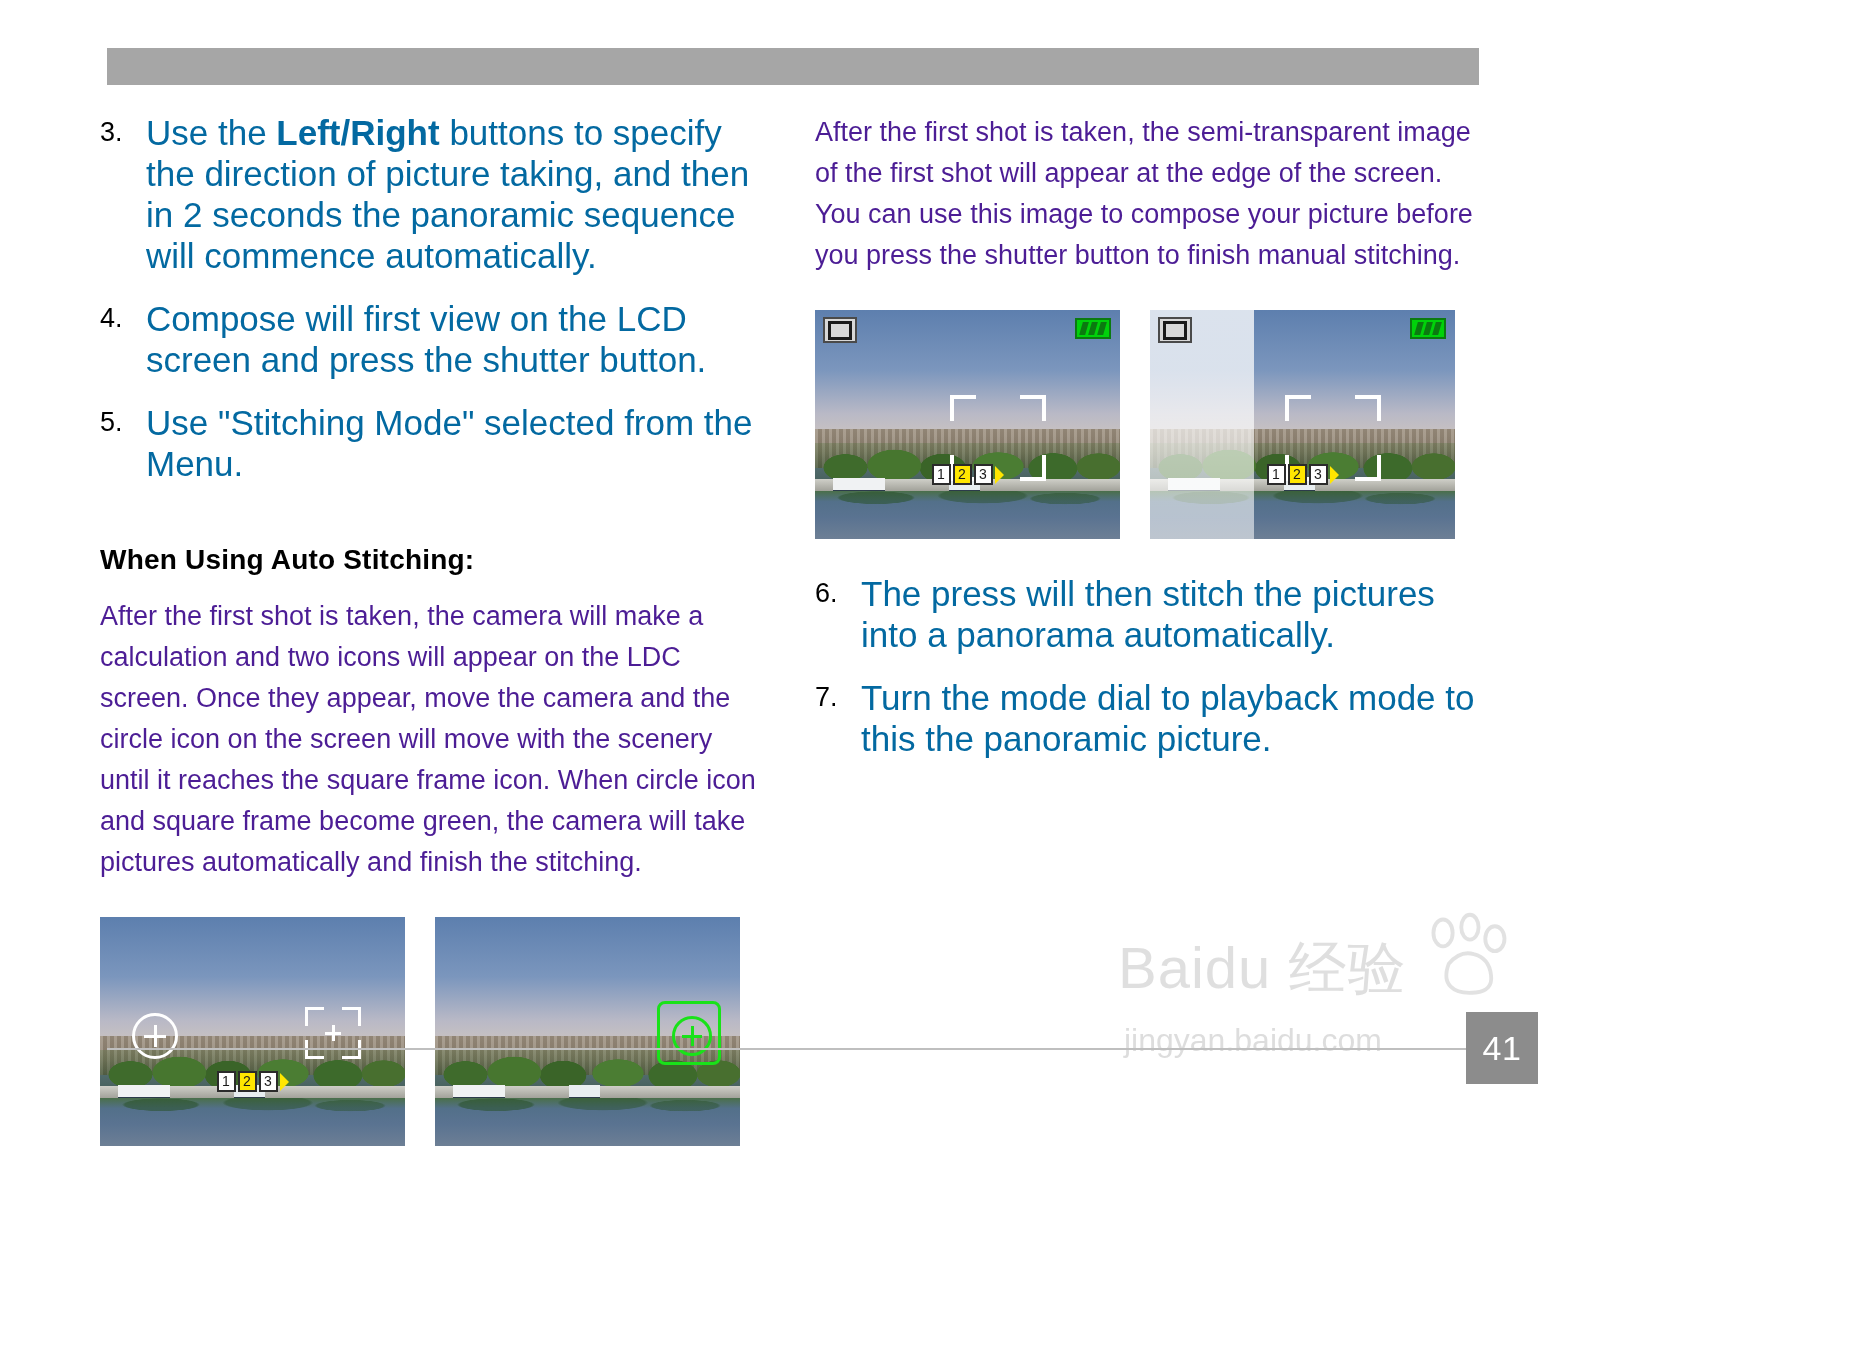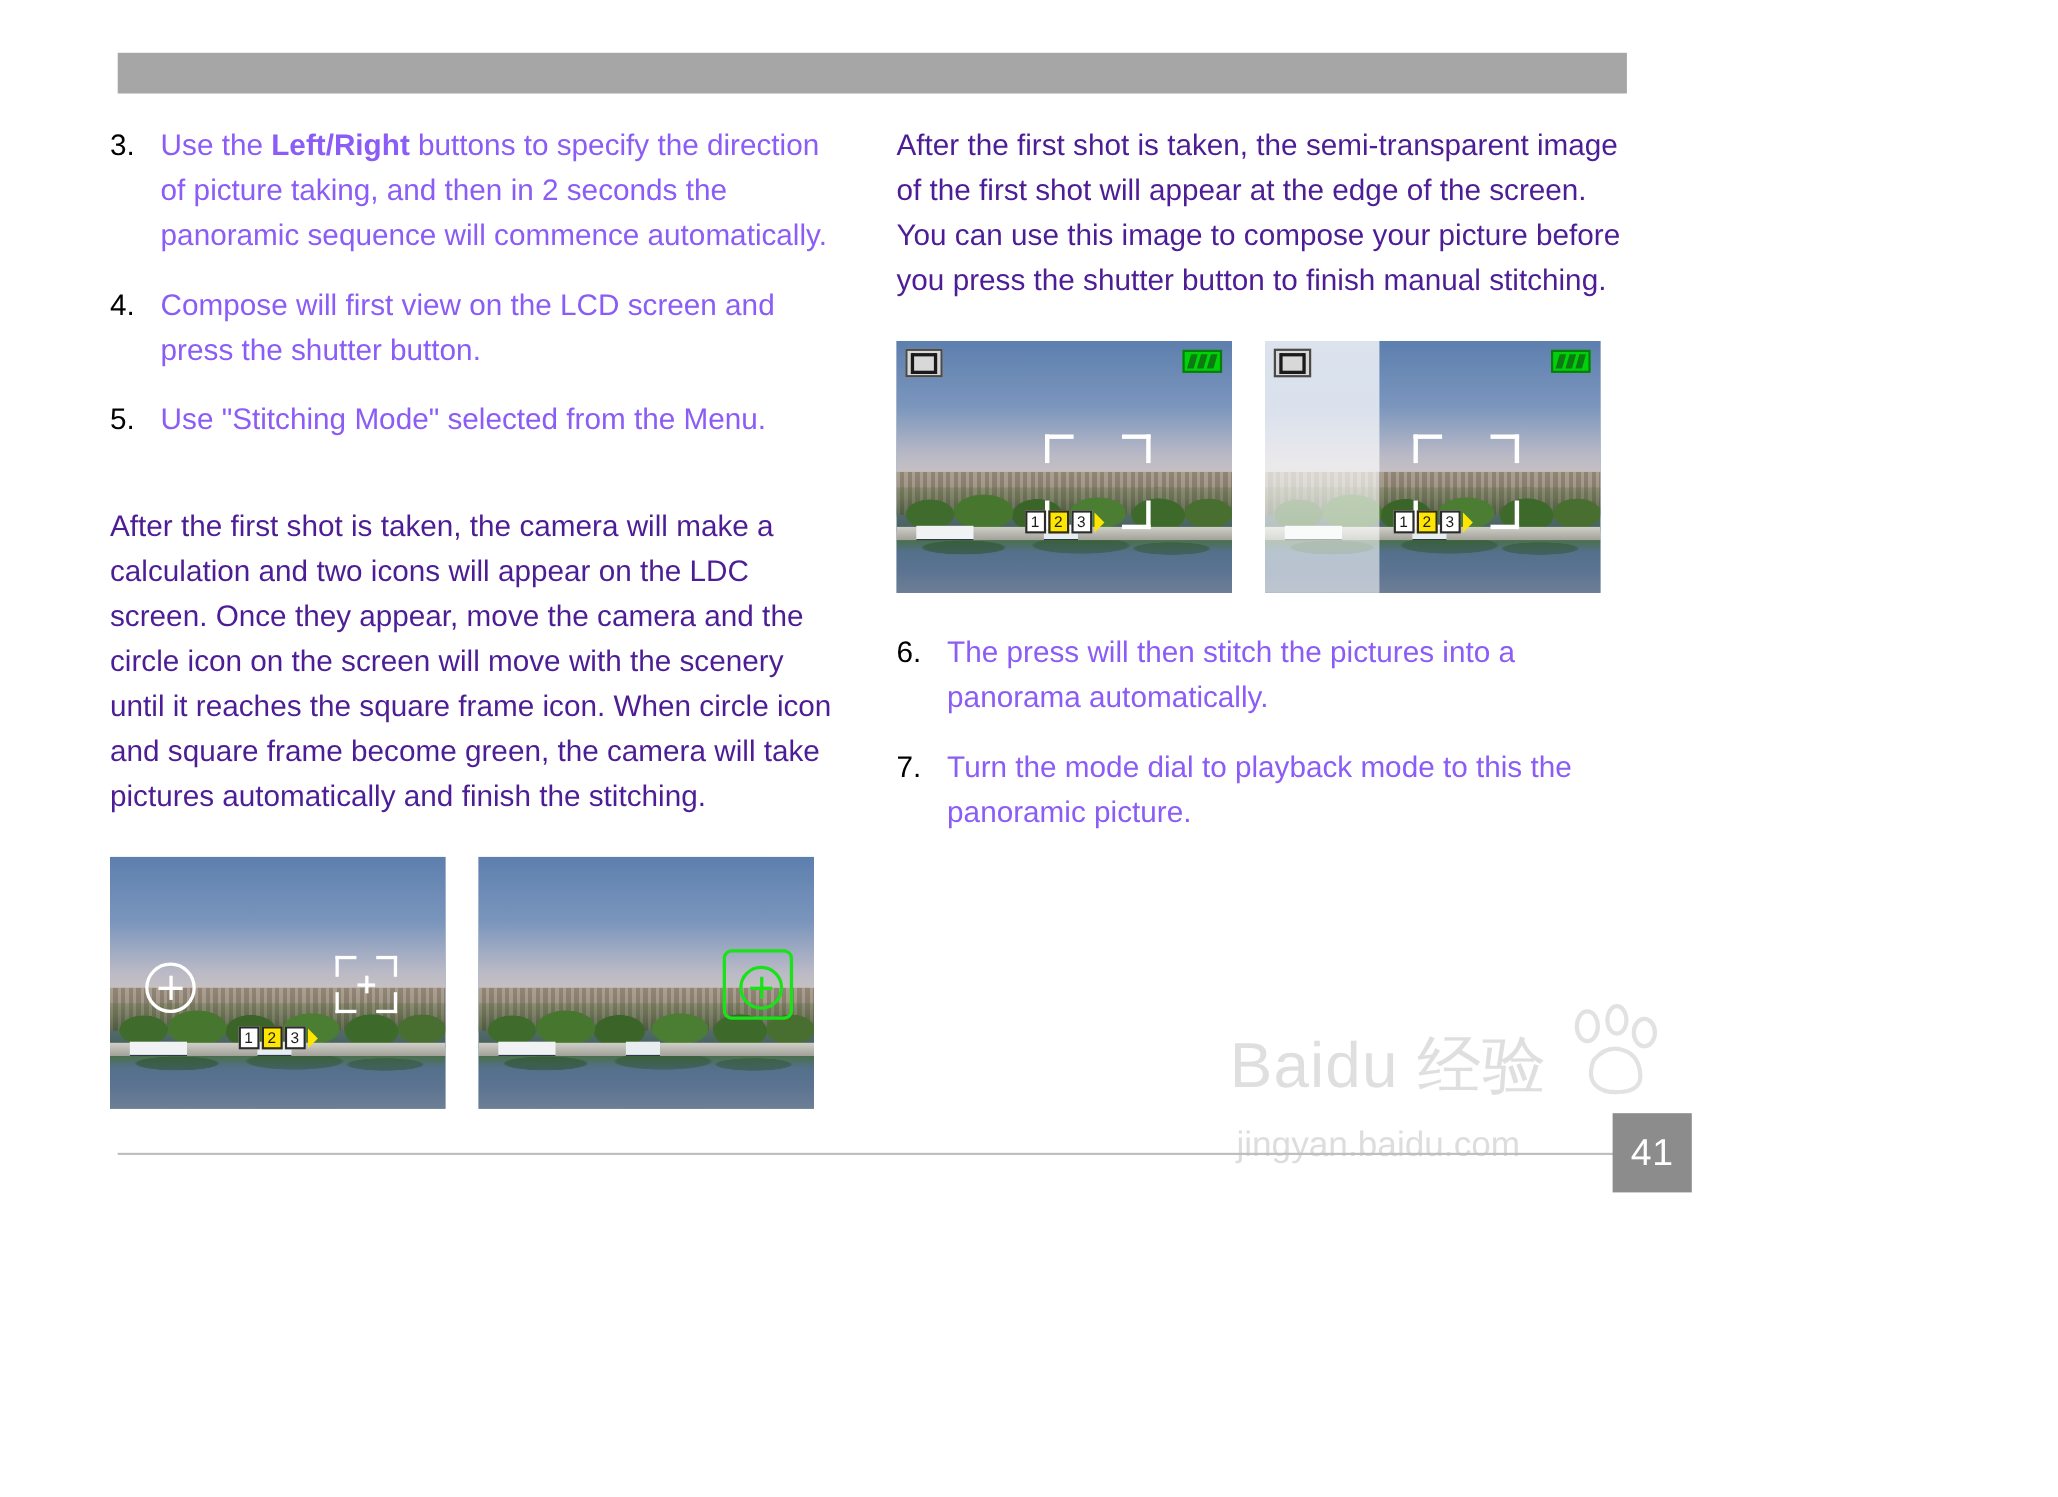--- a/index.html
+++ b/index.html
@@ -67,23 +67,23 @@
   }
   .num-item .num {
     width: 46px;
     flex: 0 0 46px;
     font-size: 27px;
     line-height: 41px;
     color: #000;
   }
   .num-item .body {
     flex: 1 1 auto;
-    font-size: 27px;
+    font-size: 35px;
     line-height: 41px;
-    color: #8b5cf6;
+    color: #0369a1;
   }
   .num-item .body b { font-weight: bold; }
 
   h3.sub-head {
     font-size: 28px;
     line-height: 40px;
     font-weight: bold;
     margin: 0 0 16px 0;
     color: #000;
     letter-spacing: 0.2px;
@@ -395,20 +395,21 @@
       <div class="body">Compose will first view on the LCD screen and press the shutter button.</div>
     </div>
 
     <div class="num-item">
       <div class="num">5.</div>
       <div class="body">Use "Stitching Mode" selected from the Menu.</div>
     </div>
 
     <div class="spacer-lg"></div>
 
+    <h3 class="sub-head">When Using Auto Stitching:</h3>
     <p class="para">After the first shot is taken, the camera will make a calculation and two icons will appear on the LDC screen. Once they appear, move the camera and the circle icon on the screen will move with the scenery until it reaches the square frame icon. When circle icon and square frame become green, the camera will take pictures automatically and finish the stitching.</p>
 
     <div class="spacer-sm"></div>
 
     <div class="figure-row">
 
       <div class="lcd">
         <div class="scene-sky"></div>
         <div class="scene-bldg"></div>
         <div class="scene-trees"></div>

